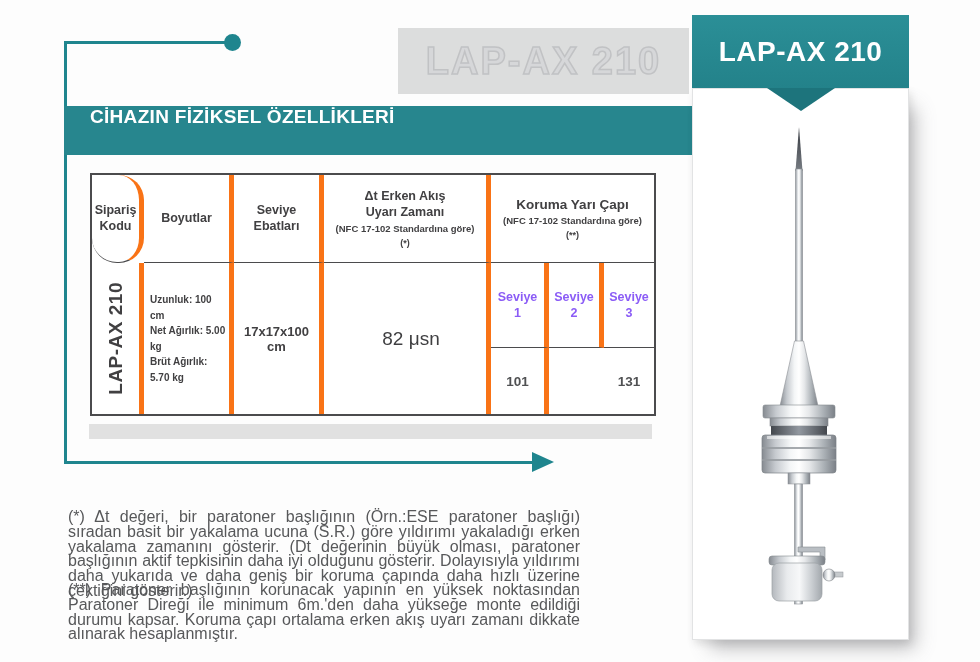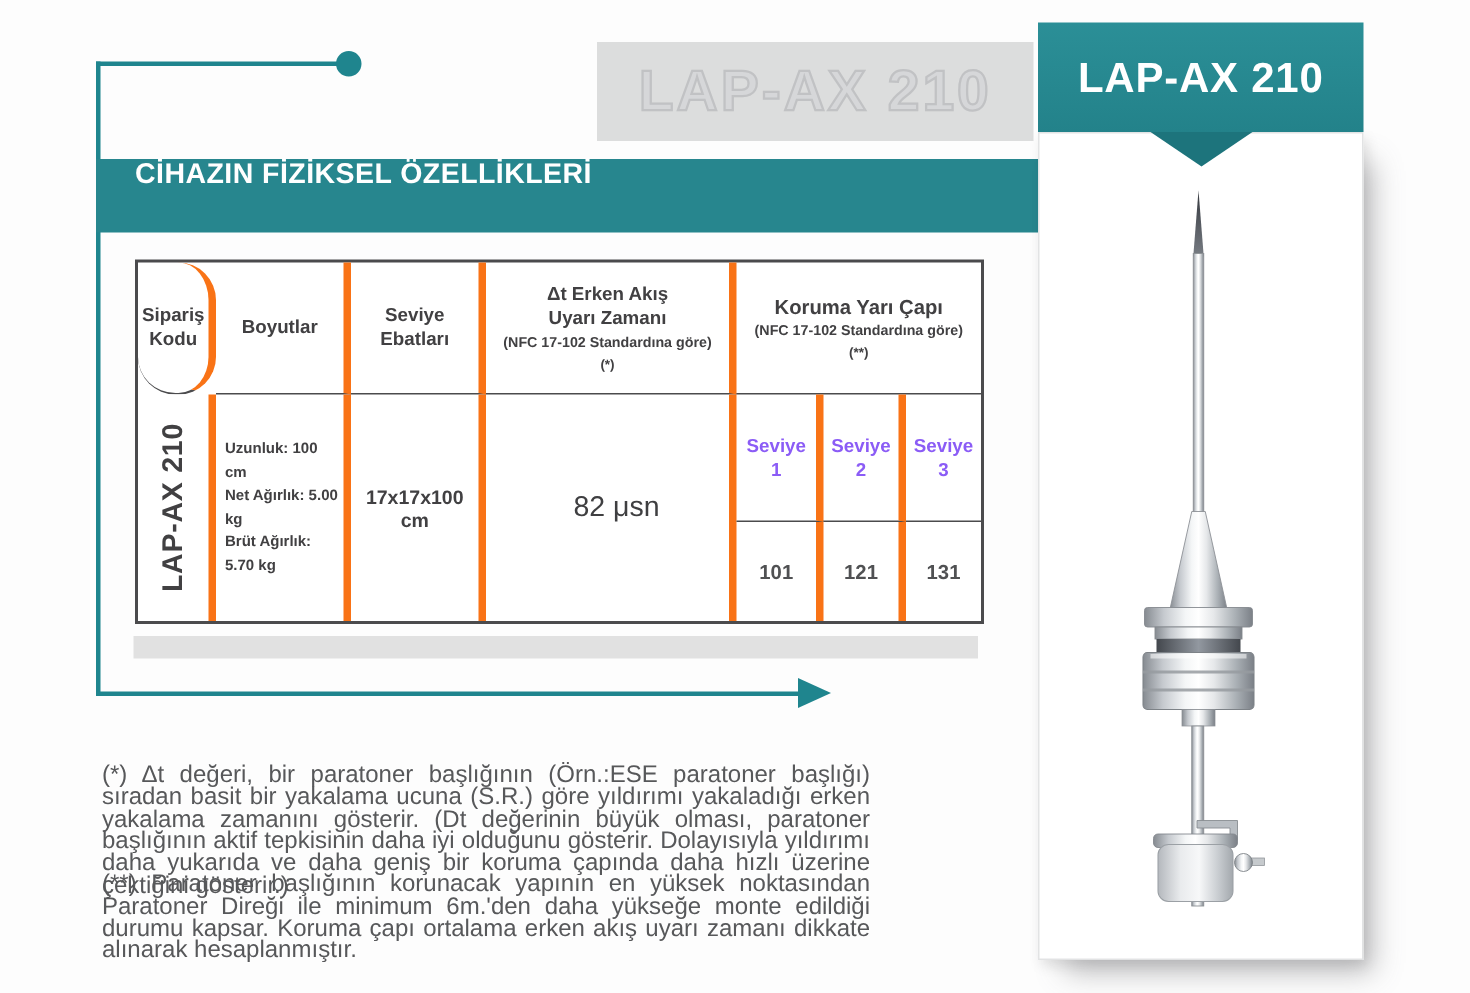--- a/index.html
+++ b/index.html
@@ -191,23 +191,20 @@
     <span class="lvl-label">2</span>
   </div>
   <div class="cell no-r" style="grid-column:7;grid-row:2;">
     <span class="lvl-label">Seviye</span>
     <span class="lvl-label">3</span>
   </div>
 
   <div class="cell no-b" style="grid-column:5;grid-row:3;">
     <span class="lvl-val">101</span>
   </div>
-  <div class="cell no-b" style="grid-column:6;grid-row:3;">
-    <span class="lvl-val">121</span>
-  </div>
   <div class="cell no-r no-b" style="grid-column:7;grid-row:3;">
     <span class="lvl-val">131</span>
   </div>
 </div>
 
 <div class="gray-bar"></div>
 
 <p class="footnote footnote-1">(*) Δt değeri, bir paratoner başlığının (Örn.:ESE paratoner başlığı) sıradan basit bir yakalama ucuna (S.R.) göre yıldırımı yakaladığı erken yakalama zamanını gösterir. (Dt değerinin büyük olması, paratoner başlığının aktif tepkisinin daha iyi olduğunu gösterir. Dolayısıyla yıldırımı daha yukarıda ve daha geniş bir koruma çapında daha hızlı  üzerine çektiğini gösterir.)</p>
 <p class="footnote footnote-2">(**) Paratoner başlığının korunacak yapının en yüksek noktasından Paratoner Direği ile minimum 6m.'den daha yükseğe monte edildiği durumu kapsar. Koruma çapı ortalama erken akış uyarı zamanı dikkate alınarak hesaplanmıştır.</p>
 

